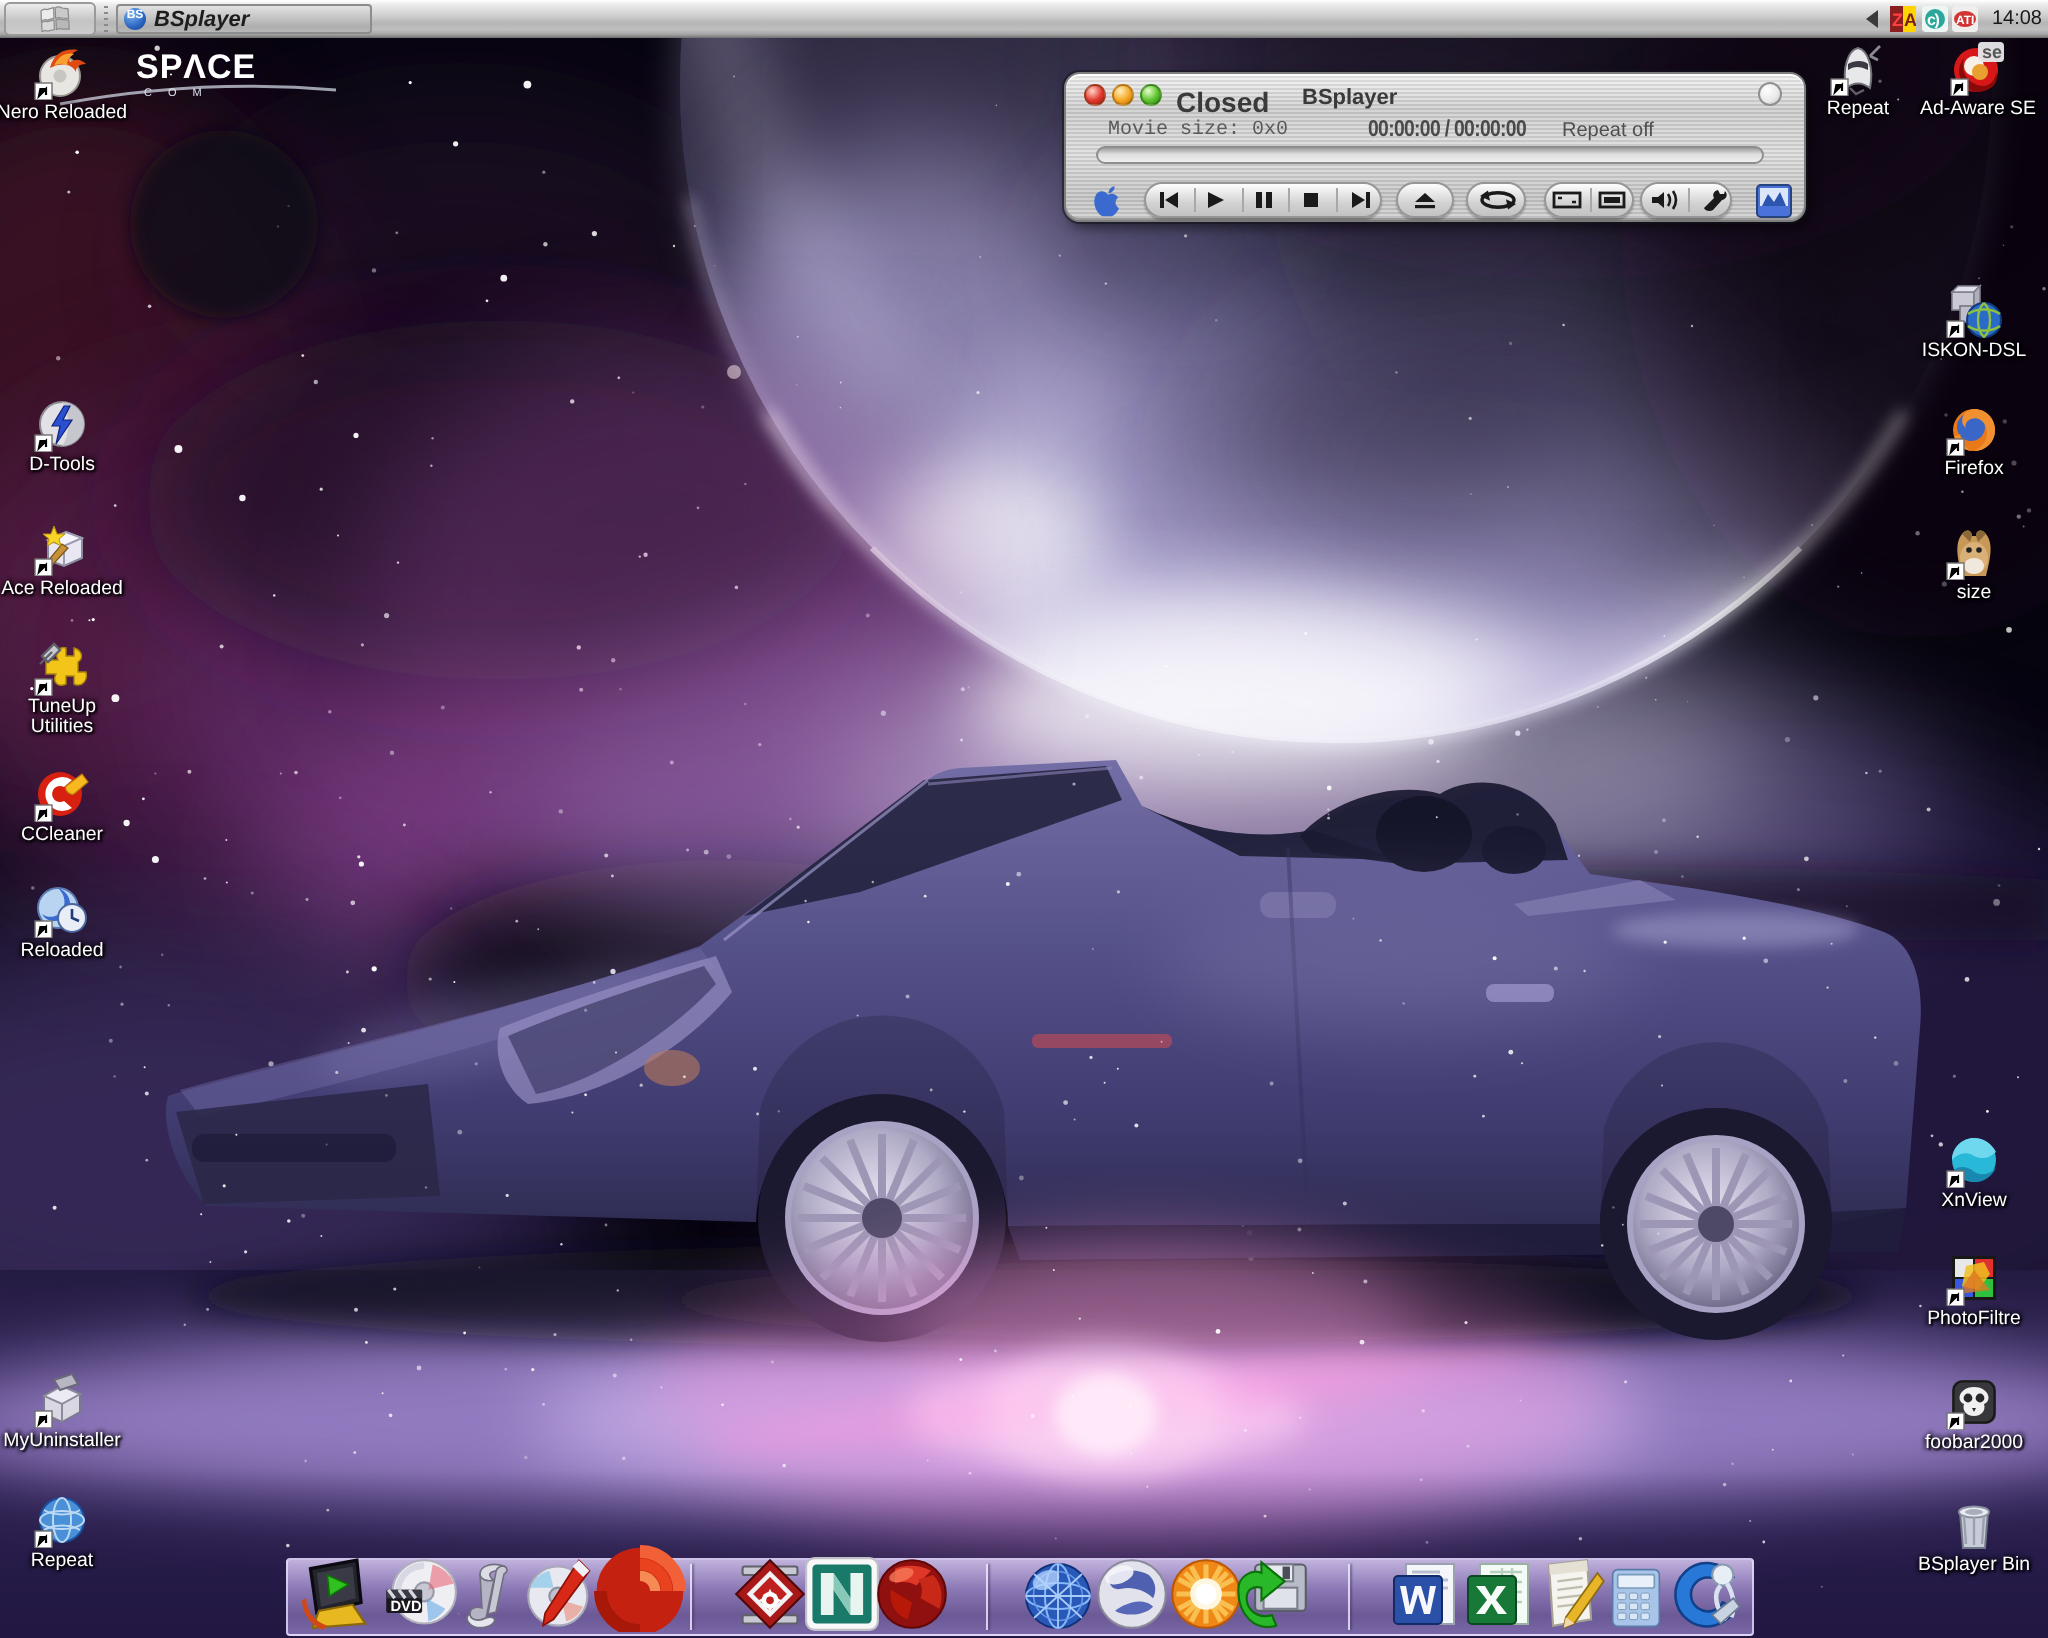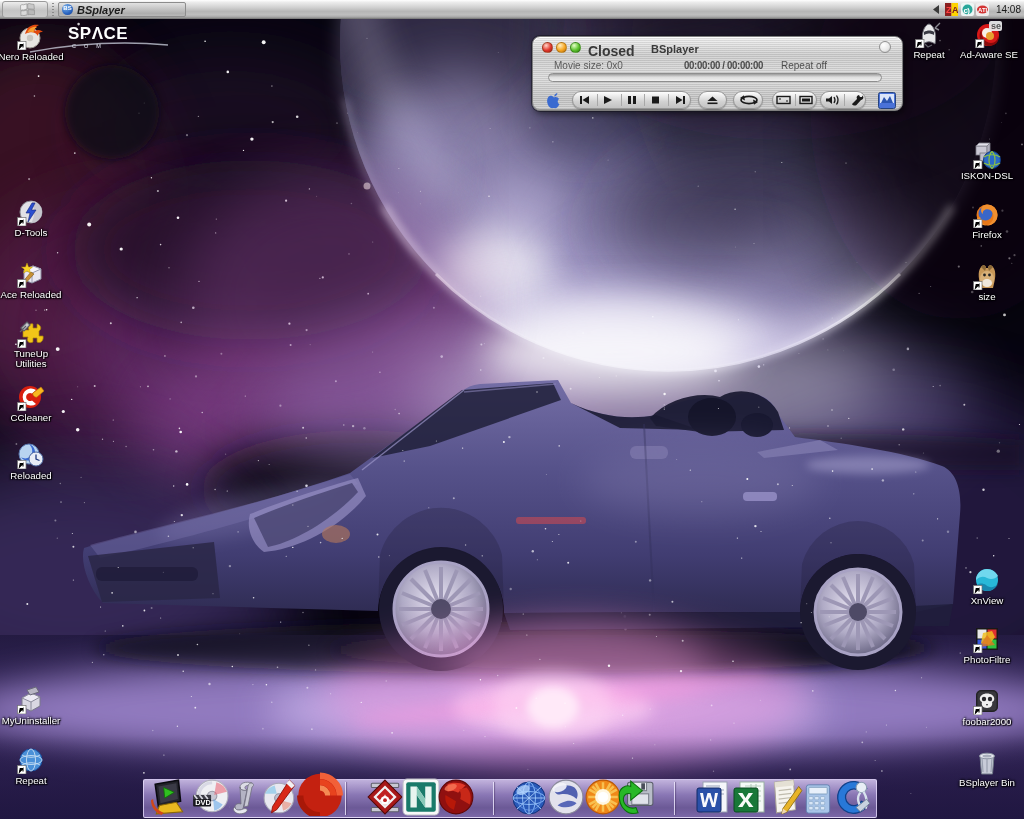--- a/index.html
+++ b/index.html
@@ -27,21 +27,21 @@
 linear-gradient(180deg,#f2f2f2,#cdcdcd 25%,#dcdcdc 55%,#c4c4c4 85%,#cfcfcf);
 box-shadow:inset 0 1px 0 #ffffff,inset 0 -1px 0 #9a9a9a, 0 0 0 1px rgba(20,20,30,.55), 2px 3px 6px rgba(0,0,0,.5);}
 .tl{position:absolute;width:11px;height:11px;border-radius:50%;top:5px;border:1px solid rgba(120,60,20,.5);box-sizing:border-box;}
 #bsp .t1{left:9px;background:radial-gradient(circle at 35% 28%,#ffd5c8,#e2372c 55%,#9b1a12);}
 #bsp .t2{left:23px;background:radial-gradient(circle at 35% 28%,#ffeebe,#f7a723 55%,#b36a0a);border-color:rgba(140,90,10,.5);}
 #bsp .t3{left:37px;background:radial-gradient(circle at 35% 28%,#e4ffc8,#5cc22e 55%,#2e7d10);border-color:rgba(40,100,20,.5);}
 #bsp .rb{position:absolute;right:11px;top:4px;width:12px;height:12px;border-radius:50%;
 background:radial-gradient(circle at 35% 30%,#ffffff,#e8e8e8 60%,#b8b8b8);border:1px solid #909090;box-sizing:border-box;}
 #bsp .closed{position:absolute;left:55px;top:6px;font-size:14px;font-weight:bold;color:#3a3a3a;}
 #bsp .title{position:absolute;left:118px;top:6px;font-size:11px;font-weight:bold;color:#3a3a3a;}
-#bsp .msize{position:absolute;left:21px;top:23px;font-size:10px;color:#5a5a5a;}
+#bsp .msize{position:absolute;left:21px;top:23px;font-size:10px;color:#5a5a5a;font-family:Liberation Mono, monospace;}
 #bsp .time{position:absolute;left:151px;top:22px;font-size:11.5px;font-weight:bold;color:#4a4a4a;letter-spacing:-0.4px;transform:scaleX(0.84);transform-origin:0 0;white-space:nowrap;}
 #bsp .rep{position:absolute;left:248px;top:23px;font-size:10px;color:#4f4f4f;}
 #bsp .pbar{position:absolute;left:15px;top:36px;width:334px;height:9px;border-radius:5px;border:1px solid #8e8e8e;
 background:linear-gradient(180deg,#9c9c9c,#dedede 45%,#efefef);box-sizing:border-box;}
 .pill{position:absolute;top:54px;height:18px;border-radius:9px;border:1px solid #969696;box-sizing:border-box;
 background:linear-gradient(180deg,#fefefe,#d2d2d2 60%,#c2c2c2);box-shadow:0 1px 1px rgba(0,0,0,.25);}
 .pill .cdiv{position:absolute;top:2px;bottom:2px;width:1px;background:#a8a8a8;}
 #dock{position:absolute;left:143px;top:779px;width:734px;height:39px;z-index:25;border-radius:2px;
 border:1px solid rgba(235,225,255,.75);box-sizing:border-box;
 background:linear-gradient(180deg,rgba(205,190,232,.92),rgba(152,132,196,.88) 40%,rgba(118,98,162,.88) 75%,rgba(132,112,178,.9));}

